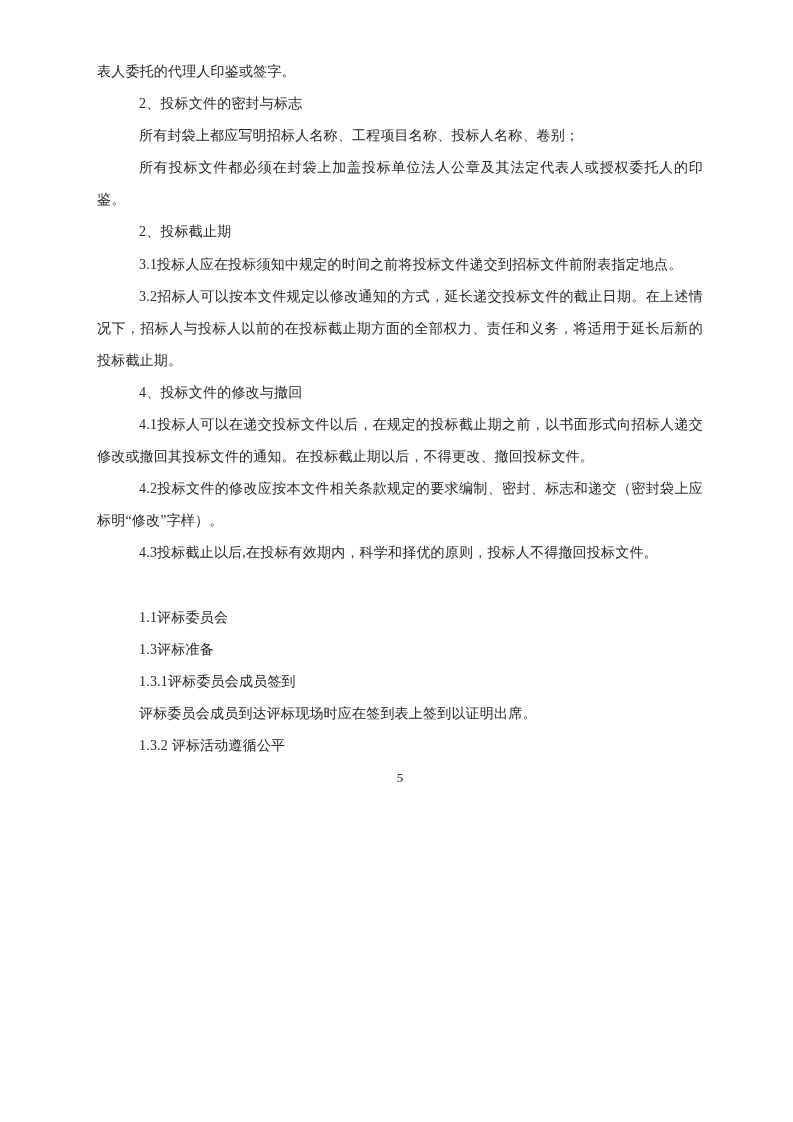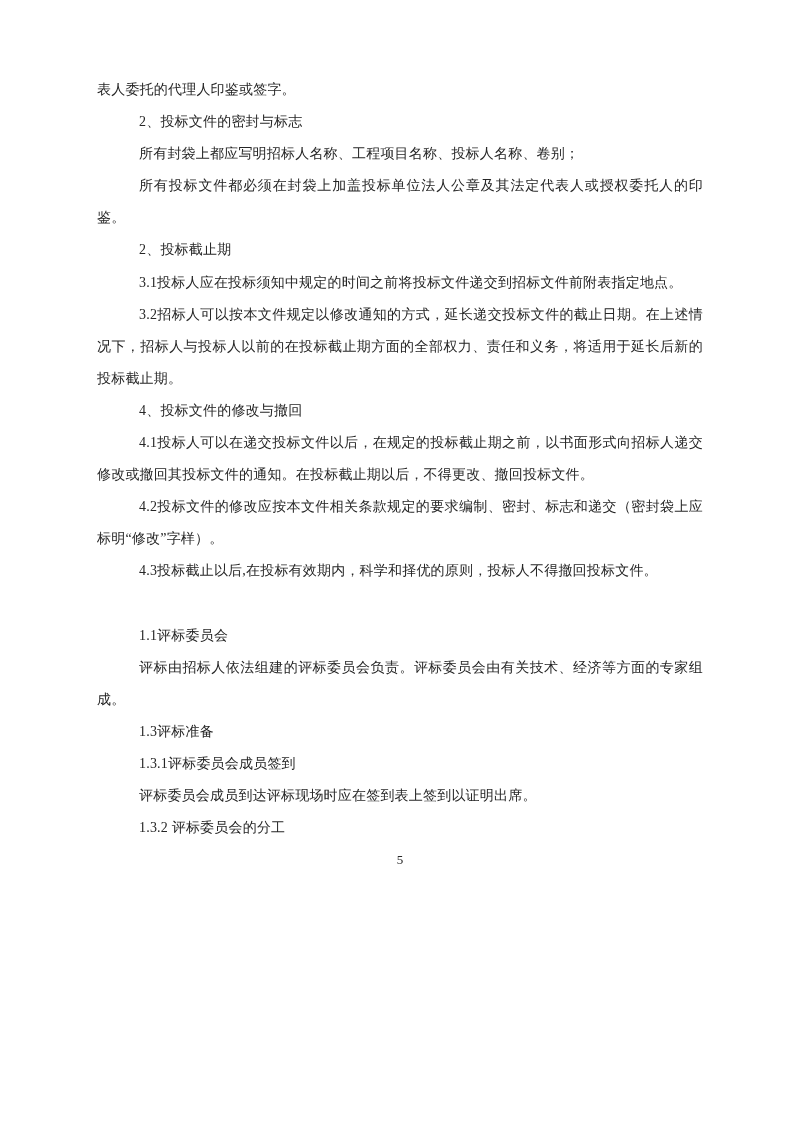--- a/index.html
+++ b/index.html
@@ -11,21 +11,21 @@
     width: 793px;
     height: 1122px;
     overflow: hidden;
     font-family: "Liberation Serif", "DejaVu Serif", serif;
     color: #262626;
   }
   .page {
     box-sizing: border-box;
     width: 793px;
     height: 1122px;
-    padding: 74px 90px 0 97px;
+    padding: 56px 90px 0 97px;
     background: #ffffff;
   }
   .doc-line {
     margin: 0;
     font-size: 14px;
     line-height: 32.1px;
     text-align: justify;
     letter-spacing: 0.2px;
     word-break: break-all;
   }
@@ -54,20 +54,19 @@
       <p class="doc-line indent">所有投标文件都必须在封袋上加盖投标单位法人公章及其法定代表人或授权委托人的印鉴。</p>
       <p class="doc-line indent">2、投标截止期</p>
       <p class="doc-line indent">3.1投标人应在投标须知中规定的时间之前将投标文件递交到招标文件前附表指定地点。</p>
       <p class="doc-line indent">3.2招标人可以按本文件规定以修改通知的方式，延长递交投标文件的截止日期。在上述情况下，招标人与投标人以前的在投标截止期方面的全部权力、责任和义务，将适用于延长后新的投标截止期。</p>
       <p class="doc-line indent">4、投标文件的修改与撤回</p>
       <p class="doc-line indent">4.1投标人可以在递交投标文件以后，在规定的投标截止期之前，以书面形式向招标人递交修改或撤回其投标文件的通知。在投标截止期以后，不得更改、撤回投标文件。</p>
       <p class="doc-line indent">4.2投标文件的修改应按本文件相关条款规定的要求编制、密封、标志和递交（密封袋上应标明“修改”字样）。</p>
       <p class="doc-line indent">4.3投标截止以后,在投标有效期内，科学和择优的原则，投标人不得撤回投标文件。</p>
       <p class="doc-line spacer"></p>
       <p class="doc-line indent">1.1评标委员会</p>
-      <p class="doc-line indent">评标由招标人依法组建的评标委员会负责。评标委员会由有关技术、经济等方面的专家组成。</p>
       <p class="doc-line indent">1.3评标准备</p>
       <p class="doc-line indent">1.3.1评标委员会成员签到</p>
       <p class="doc-line indent">评标委员会成员到达评标现场时应在签到表上签到以证明出席。</p>
-      <p class="doc-line indent">1.3.2 评标委员会的分工</p>
+      <p class="doc-line indent">1.3.2 评标活动遵循公平</p>
     </div>
   <p class="page-number">5</p>
 </div>
 
 </body></html>

